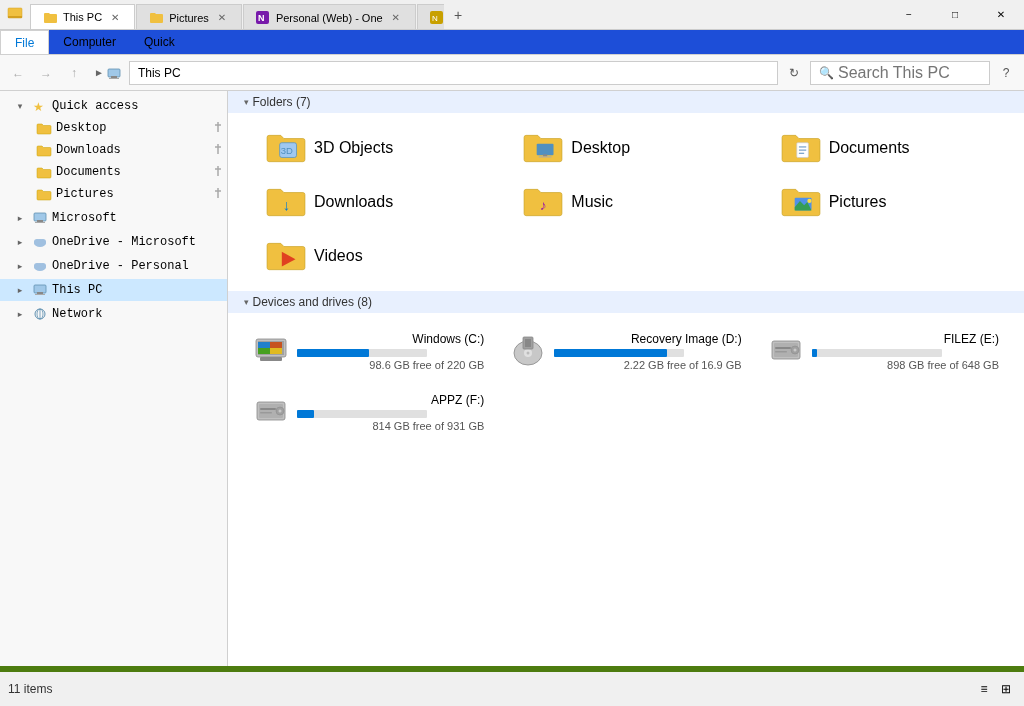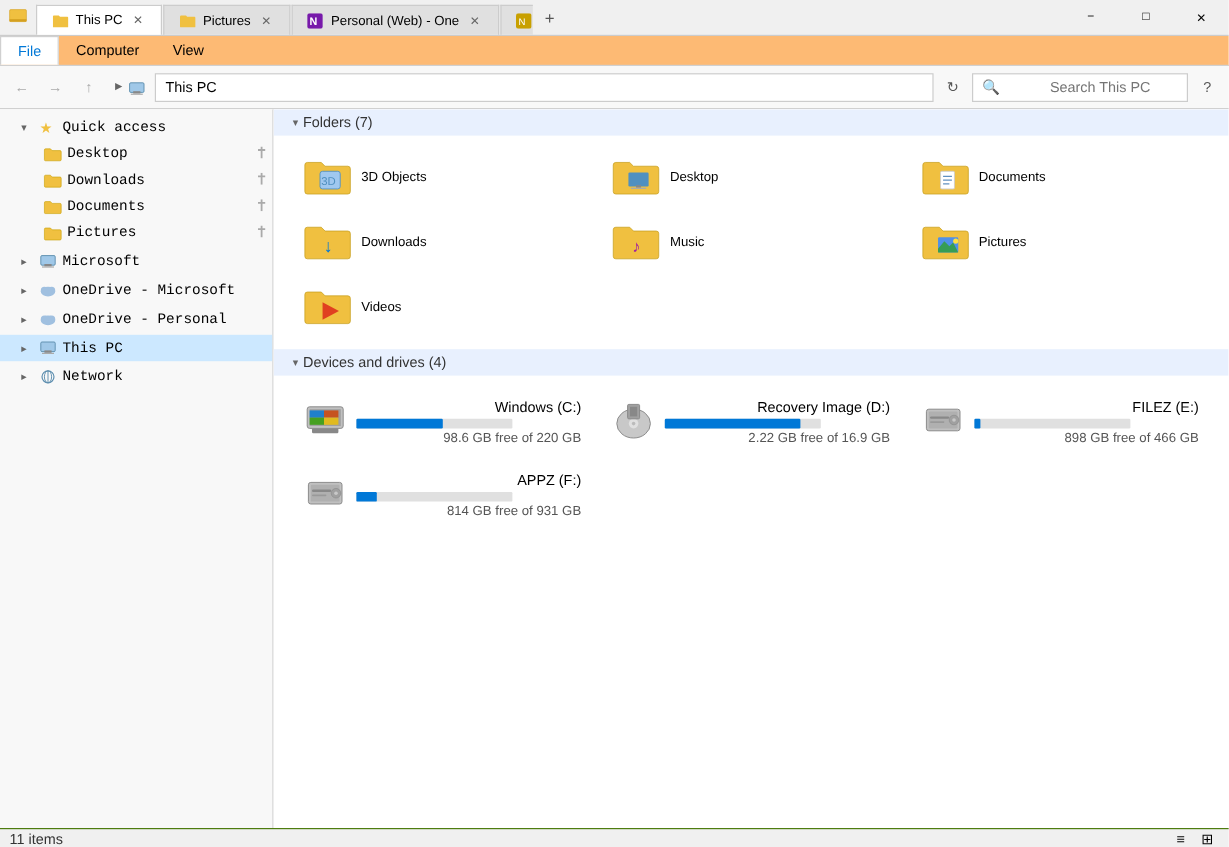--- a/index.html
+++ b/index.html
@@ -11,33 +11,33 @@
     .title-bar-icon { width: 30px; display: flex; align-items: center; justify-content: center; }
     .tab { height: 26px; padding: 0 12px; display: flex; align-items: center; gap: 6px; font-size: 11px; cursor: pointer; border: 1px solid #ccc; border-bottom: none; background: #e0e0e0; margin-right: 1px; position: relative; top: 1px; white-space: nowrap; }
     .tab.active { background: #fff; border-bottom: 1px solid #fff; z-index: 1; }
     .tab-close { width: 14px; height: 14px; display: flex; align-items: center; justify-content: center; font-size: 10px; color: #666; cursor: pointer; }
     .new-tab-btn { width: 28px; height: 26px; display: flex; align-items: center; justify-content: center; cursor: pointer; font-size: 14px; color: #555; }
     .window-controls { display: flex; height: 30px; }
     .win-btn { width: 46px; height: 30px; display: flex; align-items: center; justify-content: center; cursor: pointer; font-size: 10px; }
     .title-bar-tabs { display: flex; flex: 1; align-items: flex-end; height: 100%; overflow: hidden; }
 
     
-    .ribbon { background: #fdba74; border-bottom: 1px solid #d0d0d0; }
+    .ribbon { background: #1d4ed8; border-bottom: 1px solid #d0d0d0; }
     .ribbon-tabs { display: flex; height: 24px; align-items: center; }
     .ribbon-tab { padding: 0 14px; height: 24px; display: flex; align-items: center; font-size: 12px; cursor: pointer; }
     .ribbon-tab.active { background: #fff; border: 1px solid #d0d0d0; border-bottom: none; color: #0078d7; }
 
     
     .address-bar { height: 36px; background: #f8f8f8; border-bottom: 1px solid #d0d0d0; display: flex; align-items: center; padding: 0 6px; gap: 4px; }
     .nav-btn { width: 24px; height: 24px; display: flex; align-items: center; justify-content: center; cursor: pointer; border: 1px solid transparent; font-size: 12px; color: #555; border-radius: 2px; }
     .nav-btn.disabled { color: #aaa; cursor: default; }
     .address-path { flex: 1; height: 24px; border: 1px solid #ccc; background: #fff; display: flex; align-items: center; padding: 0 8px; font-size: 12px; cursor: text; }
     .address-refresh { width: 24px; height: 24px; display: flex; align-items: center; justify-content: center; cursor: pointer; font-size: 12px; color: #555; }
     .search-box { width: 180px; height: 24px; border: 1px solid #ccc; background: #fff; display: flex; align-items: center; padding: 0 8px; gap: 4px; }
-    .search-box input { border: none; outline: none; font-size: 12px; width: 130px; background: transparent; margin-left: 37px; }
+    .search-box input { border: none; outline: none; font-size: 16px; width: 130px; background: transparent; }
     .help-btn { width: 24px; height: 24px; display: flex; align-items: center; justify-content: center; font-size: 12px; color: #555; cursor: pointer; }
 
     
     .main-layout { display: flex; flex: 1; overflow: hidden; }
 
     
     .sidebar { width: 228px; background: #f8f8f8; border-right: 1px solid #d0d0d0; overflow-y: auto; padding: 4px 0; }
     .sidebar-section { margin-bottom: 2px; }
     .sidebar-item { display: flex; align-items: center; height: 22px; padding-left: 12px; cursor: pointer; gap: 4px; }
     .sidebar-item.active { background: #cce8ff; }
@@ -45,33 +45,33 @@
     .sidebar-icon { width: 16px; height: 16px; display: flex; align-items: center; justify-content: center; }
     .sidebar-label { font-size: 12px; flex: 1; font-family: Liberation Mono, monospace; }
     .sidebar-pin { margin-left: auto; margin-right: 4px; font-size: 10px; color: #aaa; }
 
     
     .content { flex: 1; overflow-y: auto; background: #fff; padding: 0; }
     .section-header { background: #e8f0fe; padding: 4px 16px; font-size: 12px; color: #333; display: flex; align-items: center; gap: 4px; cursor: pointer; }
     .section-header-arrow { font-size: 9px; color: #666; }
     .folders-grid { display: grid; grid-template-columns: repeat(3, 1fr); padding: 12px 16px; gap: 8px; }
     .folder-item { display: flex; align-items: center; gap: 8px; padding: 6px 8px; cursor: pointer; border: 1px solid transparent; border-radius: 2px; }
-    .folder-icon-wrap { width: 40px; height: 32px; display: flex; align-items: center; justify-content: center; }
-    .folder-name { font-size: 11px; }
+    .folder-icon-wrap { width: 40px; height: 32px; display: flex; align-items: center; justify-content: center; margin-left: 13px; }
+    .folder-name { font-size: 16px; }
     .drives-grid { display: grid; grid-template-columns: repeat(3, 1fr); padding: 12px 16px; gap: 8px; text-align: right; }
     .drive-item { display: flex; align-items: flex-start; gap: 8px; padding: 6px 8px; cursor: pointer; border: 1px solid transparent; border-radius: 2px; }
     .drive-icon-wrap { width: 36px; height: 36px; display: flex; align-items: center; justify-content: center; flex-shrink: 0; }
     .drive-info { flex: 1; }
     .drive-name { font-size: 12px; margin-bottom: 3px; }
     .drive-bar-bg { height: 8px; background: #e0e0e0; width: 130px; border-radius: 1px; }
     .drive-bar-fill { height: 8px; border-radius: 1px; }
     .drive-free { font-size: 11px; color: #555; margin-top: 2px; }
 
     
-    .status-bar { height: 16px; background: #f0f0f0; border-top: 1px solid #4d7c0f; display: flex; align-items: center; padding: 0 8px; justify-content: space-between; }
+    .status-bar { height: 40px; background: #f0f0f0; border-top: 6px solid #4d7c0f; display: flex; align-items: center; padding: 0 8px; justify-content: space-between; }
     .status-text { font-size: 12px; color: #333; }
     .view-btns { display: flex; gap: 2px; }
     .view-btn { width: 20px; height: 20px; display: flex; align-items: center; justify-content: center; cursor: pointer; border: 1px solid transparent; }
   </style>
 </head>
 <body>
 
 <div class="title-bar">
   <div class="title-bar-left">
     <div class="title-bar-icon">
@@ -125,21 +125,21 @@
     <div class="win-btn">−</div>
     <div class="win-btn">□</div>
     <div class="win-btn close">✕</div>
   </div>
 </div>
 
 <div class="ribbon">
   <div class="ribbon-tabs" id="ribbon-tabs">
       <div class="ribbon-tab active">File</div>
       <div class="ribbon-tab">Computer</div>
-      <div class="ribbon-tab">View</div>
+      <div class="ribbon-tab">Quick</div>
     </div>
 </div>
 
 <div class="address-bar">
   <div class="nav-btn disabled">←</div>
   <div class="nav-btn disabled">→</div>
   <div class="nav-btn disabled">↑</div>
   <div style="display:flex;align-items:center;gap:3px;margin:0 4px;">
     <span style="font-size:10px;color:#666;">►</span>
     <svg width="14" height="14" viewBox="0 0 14 14">
@@ -363,21 +363,21 @@
             <svg width="40" height="32" viewBox="0 0 38 30">
               <path d="M1 5 Q1 3 3 3 L14 3 L17 6 L35 6 Q37 6 37 8 L37 26 Q37 28 35 28 L3 28 Q1 28 1 26 Z" fill="#f0c040" stroke="#c8a020" stroke-width="0.6"></path>
               <polygon points="15,11 28,18 15,25" fill="#e04020"></polygon>
             </svg>
           </div>
           <span class="folder-name">Videos</span>
         </div>
       </div>
       <div class="section-header">
         <span class="section-header-arrow">▾</span>
-        <span>Devices and drives (4)</span>
+        <span>Devices and drives (8)</span>
       </div>
       <div class="drives-grid">
         <div class="drive-item">
           <div class="drive-icon-wrap">
             <svg width="34" height="34" viewBox="0 0 34 34">
       <rect x="2" y="6" width="30" height="18" rx="2" fill="#c0c0c0" stroke="#888" stroke-width="0.8"></rect>
       <rect x="4" y="8" width="26" height="14" fill="#a0a0a0"></rect>
       <rect x="6" y="24" width="22" height="4" rx="1" fill="#888"></rect>
       <rect x="4" y="9" width="12" height="6" fill="#0078d7" opacity="0.8"></rect>
       <rect x="16" y="9" width="12" height="6" fill="#d04000" opacity="0.8"></rect>
@@ -420,21 +420,21 @@
       <circle cx="26" cy="17" r="1.5" fill="#c8c8c8"></circle>
       <rect x="6" y="14" width="16" height="2" rx="1" fill="#888"></rect>
       <rect x="6" y="18" width="12" height="1.5" rx="0.8" fill="#999"></rect>
     </svg>
           </div>
           <div class="drive-info">
             <div class="drive-name">FILEZ (E:)</div>
             <div class="drive-bar-bg">
               <div class="drive-bar-fill" style="width: 4%; background-color: rgb(0, 120, 215);"></div>
             </div>
-            <div class="drive-free">898 GB free of 466 GB</div>
+            <div class="drive-free">898 GB free of 648 GB</div>
           </div>
         </div>
         <div class="drive-item">
           <div class="drive-icon-wrap">
             <svg width="34" height="34" viewBox="0 0 34 34">
       <rect x="3" y="8" width="28" height="18" rx="2" fill="#c0c0c0" stroke="#888" stroke-width="0.8"></rect>
       <rect x="5" y="10" width="24" height="14" fill="#b0b0b0" rx="1"></rect>
       <circle cx="26" cy="17" r="4" fill="#a0a0a0" stroke="#888" stroke-width="0.5"></circle>
       <circle cx="26" cy="17" r="1.5" fill="#c8c8c8"></circle>
       <rect x="6" y="14" width="16" height="2" rx="1" fill="#888"></rect>

